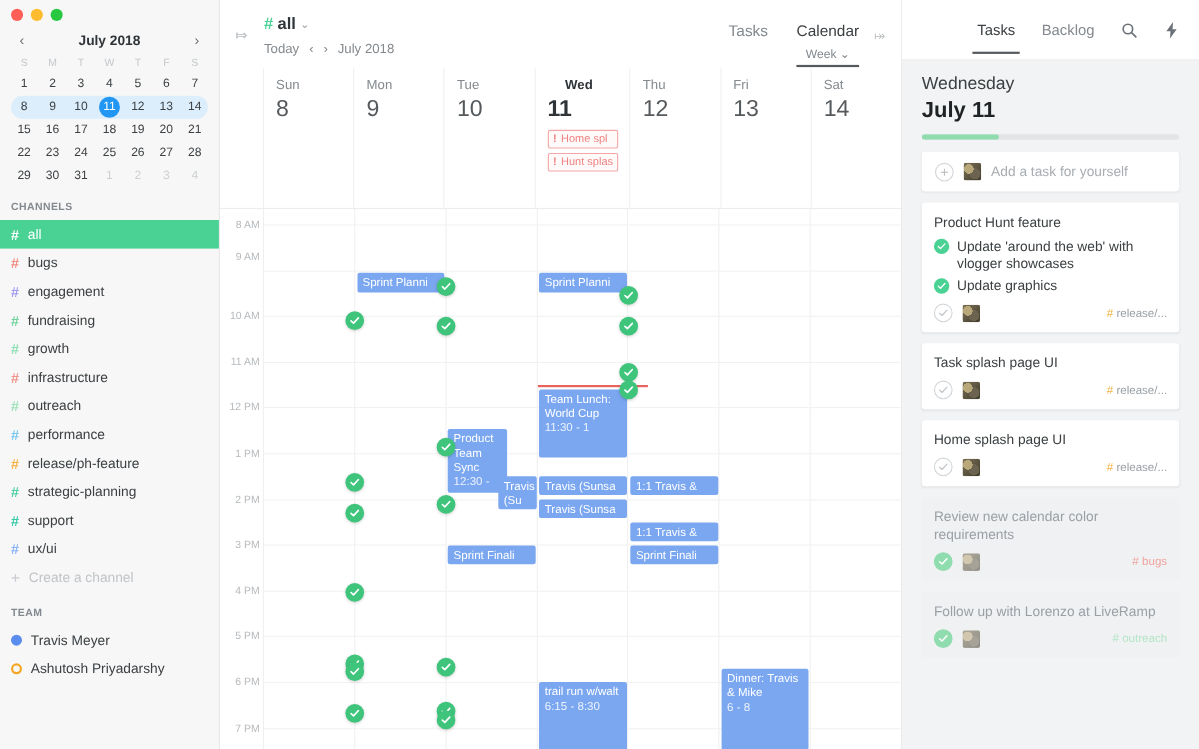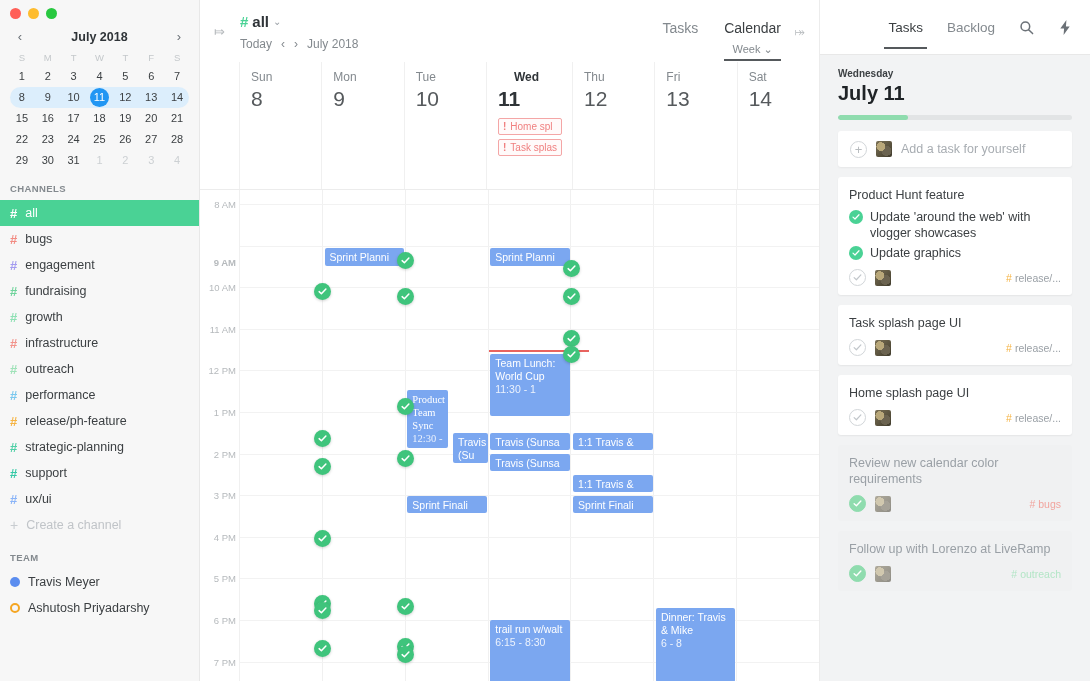--- a/index.html
+++ b/index.html
@@ -194,21 +194,21 @@
   }
   .r-tab { font-size: 13.5px; color: #83898e; cursor: pointer; position: relative; padding-bottom: 14px; padding-top: 14px; }
   .r-tab.active { color: #3c4043; }
   .r-tab.active::after {
     content: ""; position: absolute; left: -4px; right: -4px; bottom: 0;
     height: 2px; background: #55595c;
   }
   .ricon { color: #6b7177; cursor: pointer; display: flex; align-items: center; }
 
   .r-body { padding: 13px 18px 0 18px; }
-  .r-dow { font-size: 10px; font-weight: bold; color: #3c4043; }
+  .r-dow { font-size: 16px; font-weight: normal; color: #3c4043; }
   .r-date { font-size: 20px; font-weight: bold; color: #1f2326; margin-top: 3px; }
   .prog {
     height: 5px; border-radius: 3px; background: #e2e4e5;
     margin-top: 10px; overflow: hidden;
   }
   .prog-fill { height: 100%; background: #8fdcae; border-radius: 3px; }
 
   .addtask {
     margin-top: 11px; background: #fff; border-radius: 3px;
     height: 36px; display: flex; align-items: center; gap: 9px;
@@ -534,21 +534,21 @@
           <div class="dh-col">
             <div class="dh-dow cur">Wed</div>
             <div class="dh-num cur">11</div>
             <div class="allday">
               <div class="ad-chip">
                 <span class="bang">!</span>
                 <span>Home spl</span>
               </div>
               <div class="ad-chip">
                 <span class="bang">!</span>
-                <span>Task splas</span>
+                <span>Hunt splas</span>
               </div>
             </div>
           </div>
           <div class="dh-col">
             <div class="dh-dow">Thu</div>
             <div class="dh-num">12</div>
           </div>
           <div class="dh-col">
             <div class="dh-dow">Fri</div>
             <div class="dh-num">13</div>
@@ -570,21 +570,21 @@
             <div class="gcol"></div>
             <div class="gcol"></div>
             <div class="gcol"></div>
             <div class="gcol"></div>
           </div>
       </div>
       <div class="hour-rows" id="hour-rows">
           <div class="hrow" style="top: 14px;"></div>
           <div class="hlabel" style="top: 9px;">8 AM</div>
           <div class="hrow" style="top: 55.6px;"></div>
-          <div class="hlabel" style="top: 67px; font-weight: bold;">9 AM</div>
+          <div class="hlabel" style="top: 38px;">9 AM</div>
           <div class="hrow" style="top: 97.2px;"></div>
           <div class="hlabel" style="top: 92.2px;">10 AM</div>
           <div class="hrow" style="top: 138.8px;"></div>
           <div class="hlabel" style="top: 133.8px;">11 AM</div>
           <div class="hrow" style="top: 180.4px;"></div>
           <div class="hlabel" style="top: 175.4px;">12 PM</div>
           <div class="hrow" style="top: 222px;"></div>
           <div class="hlabel" style="top: 217px;">1 PM</div>
           <div class="hrow" style="top: 263.6px;"></div>
           <div class="hlabel" style="top: 258.6px;">2 PM</div>
@@ -603,21 +603,21 @@
           <div class="ev" style="left: 124.514px; width: 79.5429px; top: 58px; height: 18px;">
             <div>Sprint Planni</div>
           </div>
           <div class="ev" style="left: 290.229px; width: 79.5429px; top: 58px; height: 18px;">
             <div>Sprint Planni</div>
           </div>
           <div class="ev" style="left: 290.229px; width: 79.5429px; top: 164px; height: 62px;">
             <div>Team Lunch: World Cup</div>
             <div class="t2">11:30 - 1</div>
           </div>
-          <div class="ev" style="left: 207.371px; width: 41px; top: 200px; height: 58px; font-family: Liberation Serif, serif;">
+          <div class="ev" style="left: 207.371px; width: 54px; top: 200px; height: 58px;">
             <div>Product Team Sync</div>
             <div class="t2">12:30 -</div>
           </div>
           <div class="ev" style="left: 252.943px; width: 34.8px; top: 243px; height: 30px;">
             <div>Travis (Su</div>
           </div>
           <div class="ev" style="left: 290.229px; width: 79.5429px; top: 243px; height: 17px;">
             <div>Travis (Sunsa</div>
           </div>
           <div class="ev" style="left: 290.229px; width: 79.5429px; top: 264px; height: 17px;">

